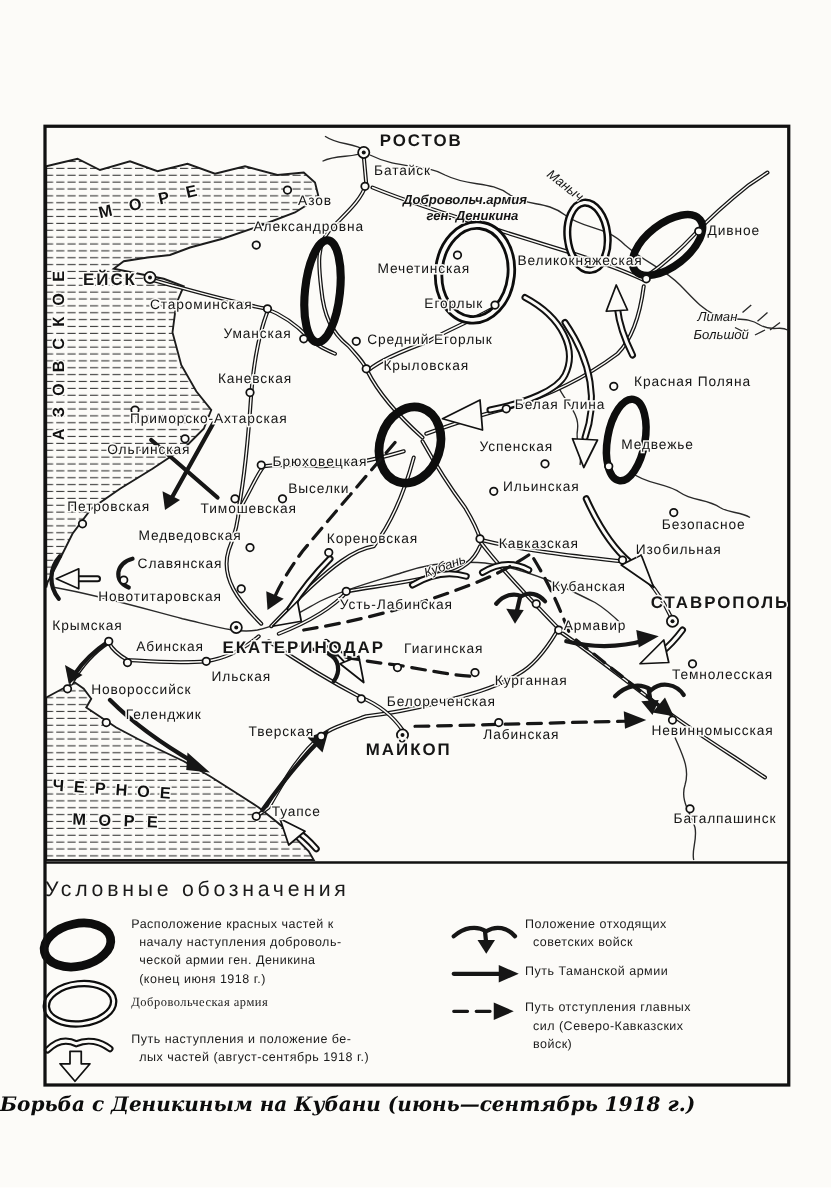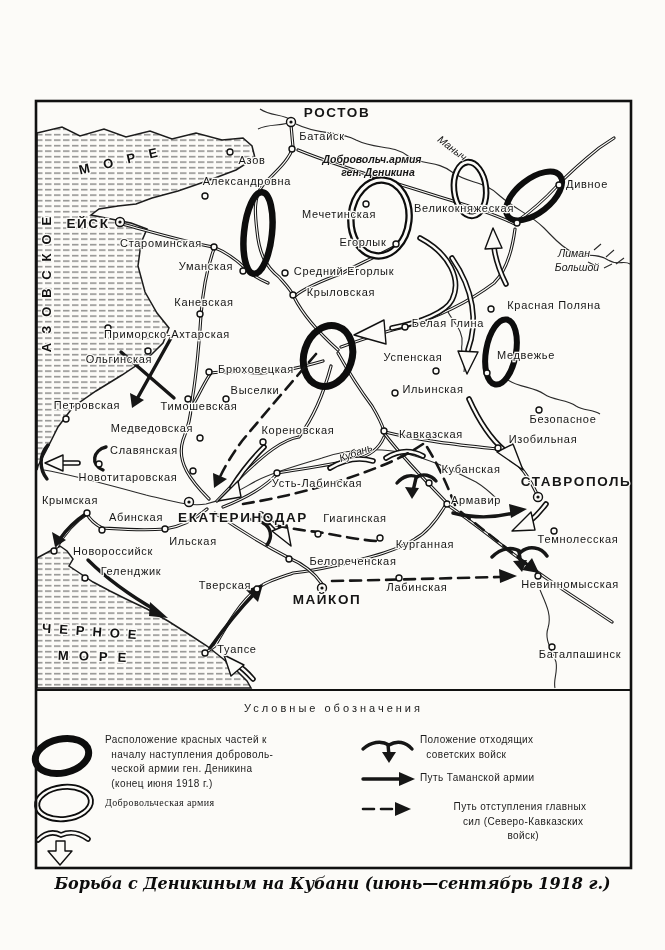--- a/index.html
+++ b/index.html
@@ -19,23 +19,23 @@
   .rww{fill:none;stroke:#fcfbf8;stroke-width:1.15;stroke-linecap:round;}
   .oval{fill:none;stroke:#0d0d0d;}
   .wab{fill:none;stroke:#111;stroke-width:5.6;stroke-linecap:round;}
   .waw{fill:none;stroke:#fcfbf8;stroke-width:2.4;stroke-linecap:round;}
   .whead{fill:#fcfbf8;stroke:#111;stroke-width:1.4;stroke-linejoin:round;}
   .ba{fill:none;stroke:#161616;stroke-width:3.4;stroke-linecap:round;}
   .bhead{fill:#161616;}
   .da{fill:none;stroke:#161616;stroke-width:2.6;stroke-dasharray:11 7;stroke-linecap:round;}
   .legend-text{position:absolute;font-size:10px;line-height:14.5px;color:#1b1b1b;
                white-space:pre-wrap;letter-spacing:.4px;}
-  .legend-title{position:absolute;left:36px;width:595px;top:702px;text-align:center;
-                font-size:11px;letter-spacing:3px;color:#1b1b1b;}
-  .caption{position:absolute;left:0;width:665px;top:874px;text-align:center;
+  .legend-title{position:absolute;left:36px;width:595px;top:702px;text-align:left;
+                font-size:17px;letter-spacing:3px;color:#1b1b1b;}
+  .caption{position:absolute;left:0;width:665px;top:874px;text-align:left;
            font-family:"DejaVu Serif",serif;font-style:italic;font-weight:bold;
            font-size:16px;color:#0c0c0c;}
 </style>
 </head>
 <body>
 
 <div class="page">
 
 <svg width="665" height="950" viewBox="0 0 665 950">
   <defs>
@@ -334,22 +334,24 @@
       </g>
 </svg>
 
 
 <div class="legend-title">Условные обозначения</div>
 <div class="legend-text" style="left:105px;top:733px;width:268px;">Расположение красных частей к
   началу наступления доброволь-
   ческой армии ген. Деникина
   (конец июня 1918 г.)</div>
 <div class="legend-text" style="left:105px;top:796px;width:268px;font-family:Liberation Serif, serif;">Добровольческая армия</div>
+<div class="legend-text" style="left:105px;top:825px;width:270px;">Путь наступления и положение бе-
+  лых частей (август-сентябрь 1918 г.)</div>
 <div class="legend-text" style="left:420px;top:771px;width:200px;">Путь Таманской армии</div>
 <div class="legend-text" style="left:420px;top:733px;width:200px;">Положение отходящих
   советских войск</div>
-<div class="legend-text" style="left:420px;top:800px;width:200px;text-align:center;">Путь отступления главных
+<div class="legend-text" style="left:420px;top:800px;width:200px;">Путь отступления главных
   сил (Северо-Кавказских
   войск)</div>
 
 <div class="caption">Борьба с Деникиным на Кубани (июнь—сентябрь 1918 г.)</div>
 
 </div>
 
 </body></html>

